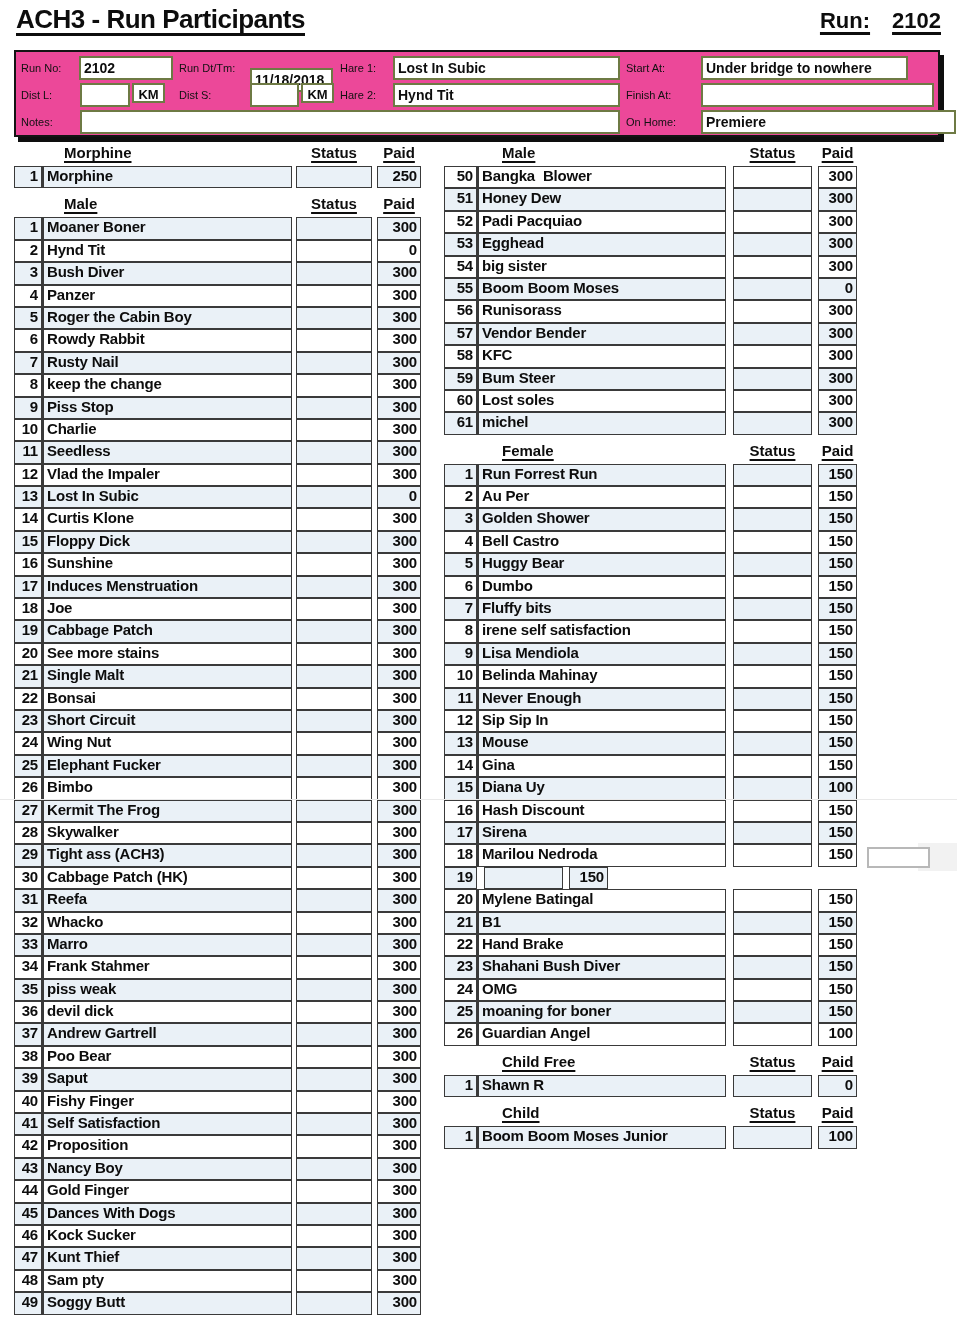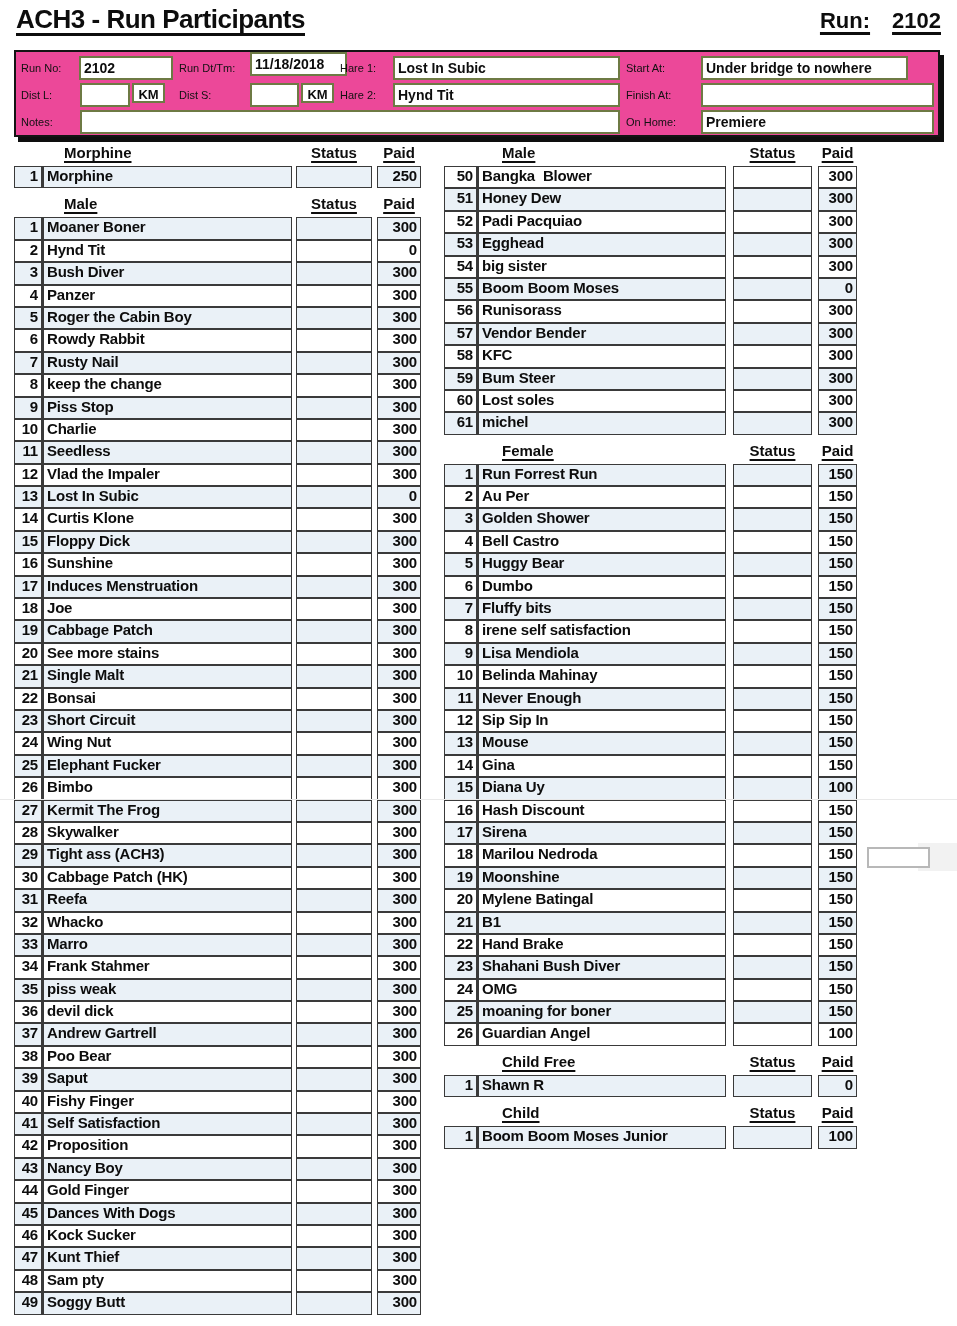--- a/index.html
+++ b/index.html
@@ -74,41 +74,41 @@
 <div class="page-title">ACH3 - Run Participants</div>
 <div class="run-box">
   <span class="run-label">Run:</span><span class="run-number">2102</span>
 </div>
 
 <div class="form-box">
 
   <div class="flabel" style="left:5px;top:4px;">Run No:</div>
   <input class="finput" style="left: 63px; top: 4px; width: 94px;" readonly="" value="2102">
   <div class="flabel" style="left:163px;top:4px;">Run Dt/Tm:</div>
-  <input class="finput" style="left: 234px; top: 0; width: 97px;" readonly="" value="11/18/2018">
+  <input class="finput" style="left: 234px; top: 16px; width: 83px;" readonly="" value="11/18/2018">
   <div class="flabel" style="left:324px;top:4px;">Hare 1:</div>
   <input class="finput" style="left: 377px; top: 4px; width: 227px;" readonly="" value="Lost In Subic">
   <div class="flabel" style="left:610px;top:4px;">Start At:</div>
   <input class="finput" style="left: 685px; top: 4px; width: 207px;" readonly="" value="Under bridge to nowhere">
 
   <div class="flabel" style="left:5px;top:31px;">Dist L:</div>
   <input class="finput" style="left: 64px; top: 31px; width: 50px;" readonly="" value="">
   <div class="kmbox" style="left:116px;top:31px;width:33px;">KM</div>
   <div class="flabel" style="left:163px;top:31px;">Dist S:</div>
   <input class="finput" style="left: 234px; top: 31px; width: 49px;" readonly="" value="">
   <div class="kmbox" style="left:285px;top:31px;width:33px;">KM</div>
   <div class="flabel" style="left:324px;top:31px;">Hare 2:</div>
   <input class="finput" style="left: 377px; top: 31px; width: 227px;" readonly="" value="Hynd Tit">
   <div class="flabel" style="left:610px;top:31px;">Finish At:</div>
   <input class="finput" style="left: 685px; top: 31px; width: 233px;" readonly="" value="">
 
   <div class="flabel" style="left:5px;top:58px;">Notes:</div>
   <input class="finput" style="left: 64px; top: 58px; width: 540px;" readonly="" value="">
   <div class="flabel" style="left:610px;top:58px;">On Home:</div>
-  <input class="finput" style="left: 685px; top: 58px; width: 233px;" readonly="" value="Premiere">
+  <input class="finput" style="left: 685px; top: 58px; width: 255px;" readonly="" value="Premiere">
 </div>
 
 <div class="pcol col-left">
     <div class="section-header">
       <div class="sh-title"><span>Morphine</span></div>
       <div class="sh-status"><span>Status</span></div>
       <div class="sh-paid"><span>Paid</span></div>
     </div>
     <div class="prow alt">
       <div class="cell cell-num">1</div>
@@ -602,21 +602,20 @@
       <div class="cell cell-paid">150</div>
     </div>
     <div class="prow">
       <div class="cell cell-num">18</div>
       <div class="cell cell-name">Marilou Nedroda</div>
       <div class="cell cell-status"></div>
       <div class="cell cell-paid">150</div>
     </div>
     <div class="prow alt">
       <div class="cell cell-num">19</div>
-      <div class="cell cell-name">Moonshine</div>
       <div class="cell cell-status"></div>
       <div class="cell cell-paid">150</div>
     </div>
     <div class="prow">
       <div class="cell cell-num">20</div>
       <div class="cell cell-name">Mylene Batingal</div>
       <div class="cell cell-status"></div>
       <div class="cell cell-paid">150</div>
     </div>
     <div class="prow alt">

